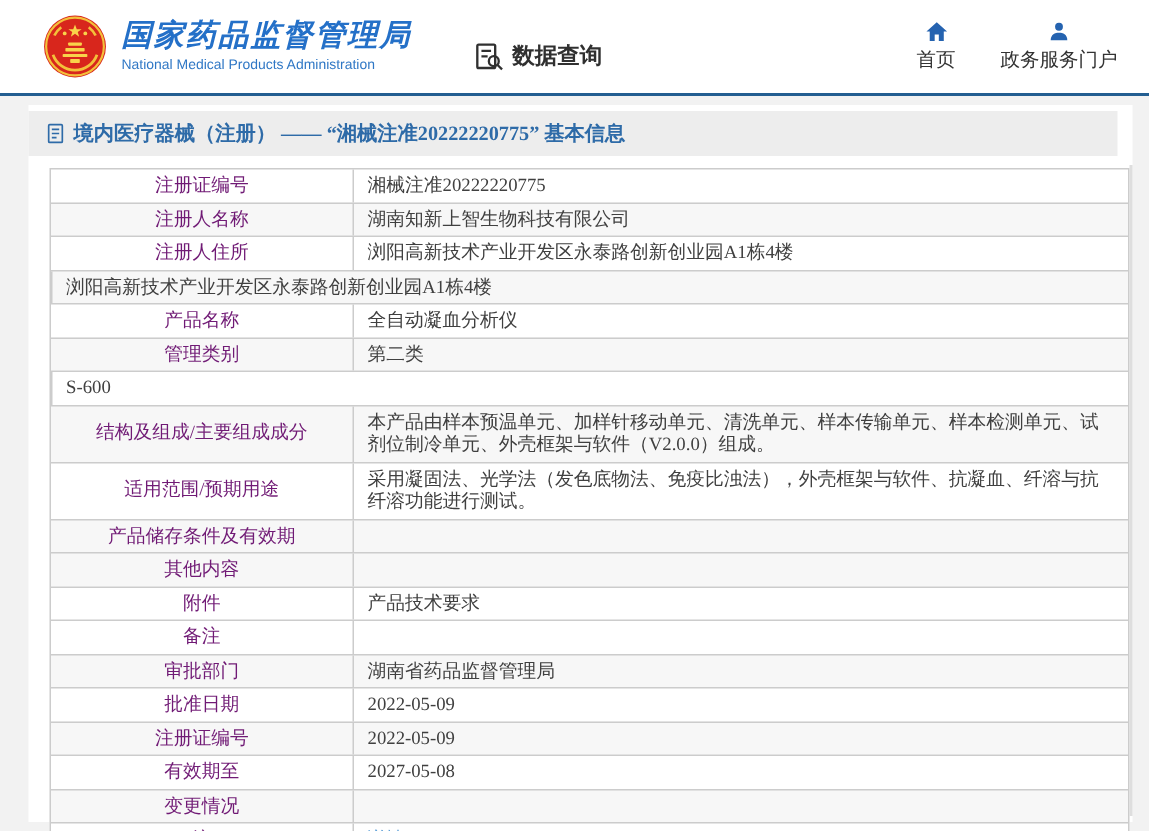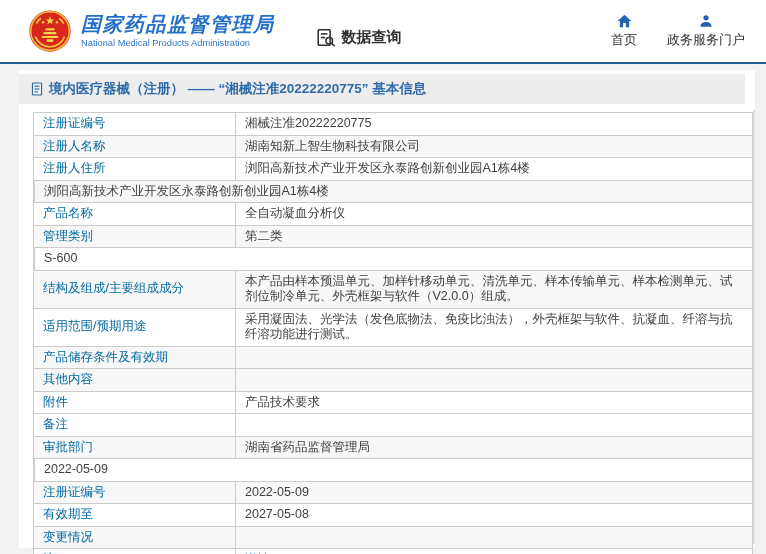--- a/index.html
+++ b/index.html
@@ -23,36 +23,36 @@
     font-size:15px;color:#303030;font-weight:bold;cursor:pointer;margin-top:13px;
   }
   .nav{margin-left:auto;display:flex;gap:30px;}
   .nav-item{
     display:flex;flex-direction:column;align-items:center;gap:3px;
     font-size:13px;color:#333;cursor:pointer;white-space:nowrap;
   }
   .header-rule{height:2px;background:#235e91;}
   
   .content{padding:6px 0 0 19px;}
-  .card{width:736px;background:#ffffff;height:478px;box-sizing:border-box;padding-top:4px;position:relative;}
+  .card{width:736px;background:#ffffff;height:478px;box-sizing:border-box;padding-top:4px;position:relative;font-family:Liberation Serif, serif;}
   .title-bar{
     background:#ededed;height:30px;display:flex;align-items:center;gap:6px;
     margin:0 10px 0 0;padding:0 12px;box-sizing:border-box;
     color:#2e6ba8;font-size:13.5px;font-weight:bold;
   }
   .info-table{
     margin:8px 2px 0 14px;border:1px solid #cccccc;background:#fff;
   }
   .row{display:flex;}
   .row + .row{border-top:1px solid #cccccc;}
   .row.alt{background:#f7f7f7;}
   .cell{padding:3px 9px;font-size:12.5px;line-height:15.5px;box-sizing:border-box;}
   .label-cell{
-    width:201px;flex:0 0 201px;text-align:right;color:#0369a1;
-    display:flex;justify-content:flex-start;align-items:center;gap:3px;
+    width:201px;flex:0 0 201px;text-align:right;color:#701a75;
+    display:flex;justify-content:center;align-items:center;gap:3px;
   }
   .value-cell{flex:1;border-left:1px solid #cccccc;color:#404040;min-height:21px;}
   .link{color:#569bd5;text-decoration:none;cursor:pointer;}
   .scroll-hint{position:absolute;right:0px;top:40px;bottom:4px;width:2px;background:#dedede;}
   svg{display:block;}
 </style>
 </head>
 <body>
 
 <div class="header">
@@ -199,20 +199,23 @@
           </div>
           <div class="cell value-cell"><span></span></div>
         </div>
         <div class="row alt">
           <div class="cell label-cell">
             <span>审批部门</span>
           </div>
           <div class="cell value-cell"><span>湖南省药品监督管理局</span></div>
         </div>
         <div class="row">
+          <div class="cell label-cell">
+            <span>批准日期</span>
+          </div>
           <div class="cell value-cell"><span>2022-05-09</span></div>
         </div>
         <div class="row alt">
           <div class="cell label-cell">
             <span>注册证编号</span>
           </div>
           <div class="cell value-cell"><span>2022-05-09</span></div>
         </div>
         <div class="row">
           <div class="cell label-cell">

